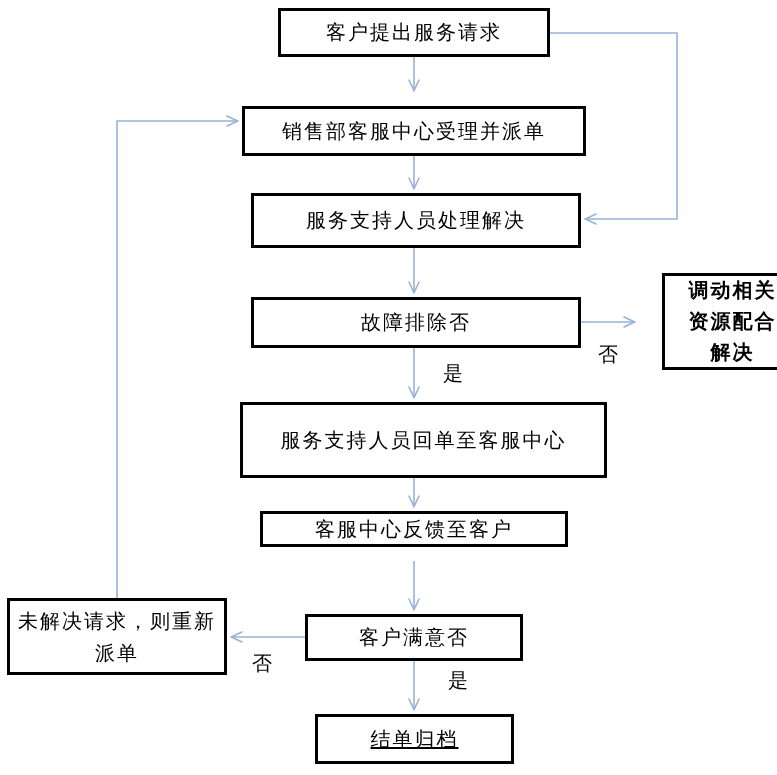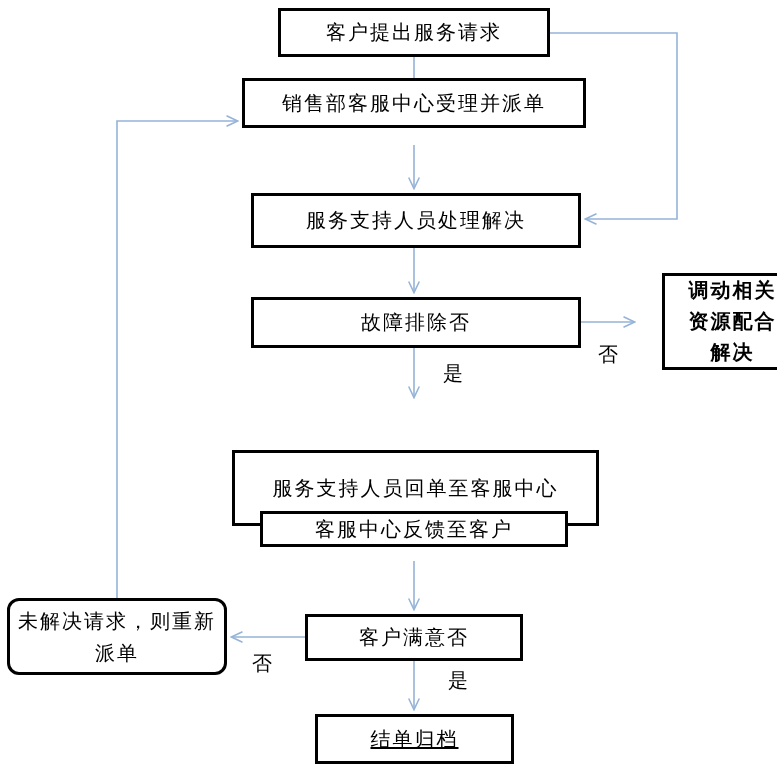--- a/index.html
+++ b/index.html
@@ -40,28 +40,28 @@
     height: 775px;
     pointer-events: none;
   }
   .edge-label {
     position: absolute;
     font-size: 20px;
     letter-spacing: 1px;
   }
   
   #node-request      { left: 278px; top:   8px; width: 272px; height: 49px; }
-  #node-dispatch     { left: 242px; top:  78px; width: 344px; height: 50px; }
+  #node-dispatch     { left: 242px; top:  106px; width: 344px; height: 50px; }
   #node-handle       { left: 251px; top: 193px; width: 330px; height: 55px; }
   #node-fault-check  { left: 251px; top: 297px; width: 330px; height: 51px; }
   #node-resources    { left: 662px; top: 273px; width: 141px; height: 97px; line-height: 1.55; font-weight: bold; }
-  #node-return-order { left: 232px; top: 402px; width: 367px; height: 76px; margin-top: 48px; }
+  #node-return-order { left: 240px; top: 402px; width: 367px; height: 76px; }
   #node-feedback     { left: 260px; top: 511px; width: 308px; height: 36px; }
   #node-satisfy-check{ left: 305px; top: 614px; width: 218px; height: 47px; }
-  #node-redispatch   { left:   7px; top: 598px; width: 220px; height: 77px; line-height: 1.6; border-radius: 12px; }
+  #node-redispatch   { left:   7px; top: 598px; width: 220px; height: 77px; line-height: 1.6; }
   #node-archive      { left: 315px; top: 714px; width: 199px; height: 50px; text-decoration: underline; }
   
   #label-fault-yes   { left: 443px; top: 360px; }
   #label-fault-no    { left: 598px; top: 341px; }
   #label-satisfy-no  { left: 252px; top: 650px; }
   #label-satisfy-yes { left: 448px; top: 667px; }
 </style>
 </head>
 <body>
 

